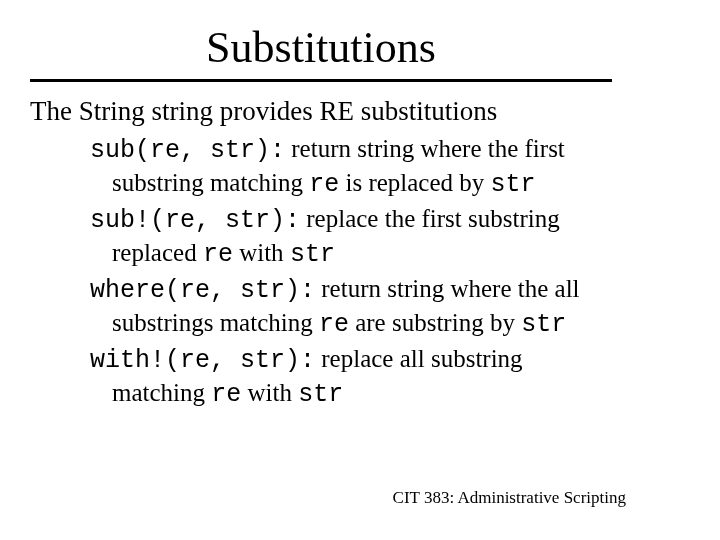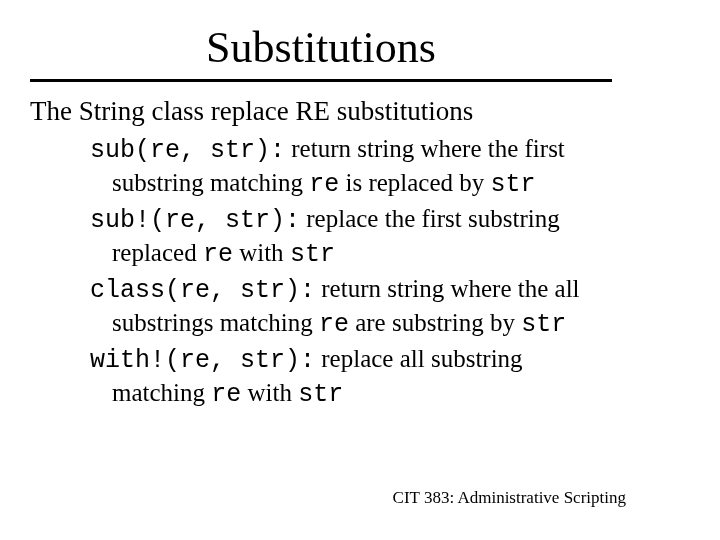--- a/index.html
+++ b/index.html
@@ -55,33 +55,33 @@
     text-align: right;
     font-size: 17px;
   }
 </style>
 </head>
 <body>
 
 <div class="slide">
   <h1 class="title">Substitutions</h1>
   <hr class="hr">
-  <p class="lead">The String class replace RE substitutions</p>
+  <p class="lead">The String string provides RE substitutions</p>
   <div class="items">
 
     <div class="item">
       <span class="mono">sub(re, str):</span><span> return string where the first substring matching </span><span class="mono">re</span><span> is replaced by </span><span class="mono">str</span>
     </div>
 
     <div class="item">
       <span class="mono">sub!(re, str):</span><span> replace  the first substring replaced </span><span class="mono">re</span><span> with </span><span class="mono">str</span>
     </div>
 
     <div class="item">
-      <span class="mono">class(re, str):</span><span> return string where the all substrings matching </span><span class="mono">re</span><span> are substring by </span><span class="mono">str</span>
+      <span class="mono">where(re, str):</span><span> return string where the all substrings matching </span><span class="mono">re</span><span> are substring by </span><span class="mono">str</span>
     </div>
 
     <div class="item">
       <span class="mono">with!(re, str):</span><span> replace  all substring matching </span><span class="mono">re</span><span> with </span><span class="mono">str</span>
     </div>
 
   </div>
   <div class="footer">CIT 383: Administrative Scripting</div>
 </div>
 

